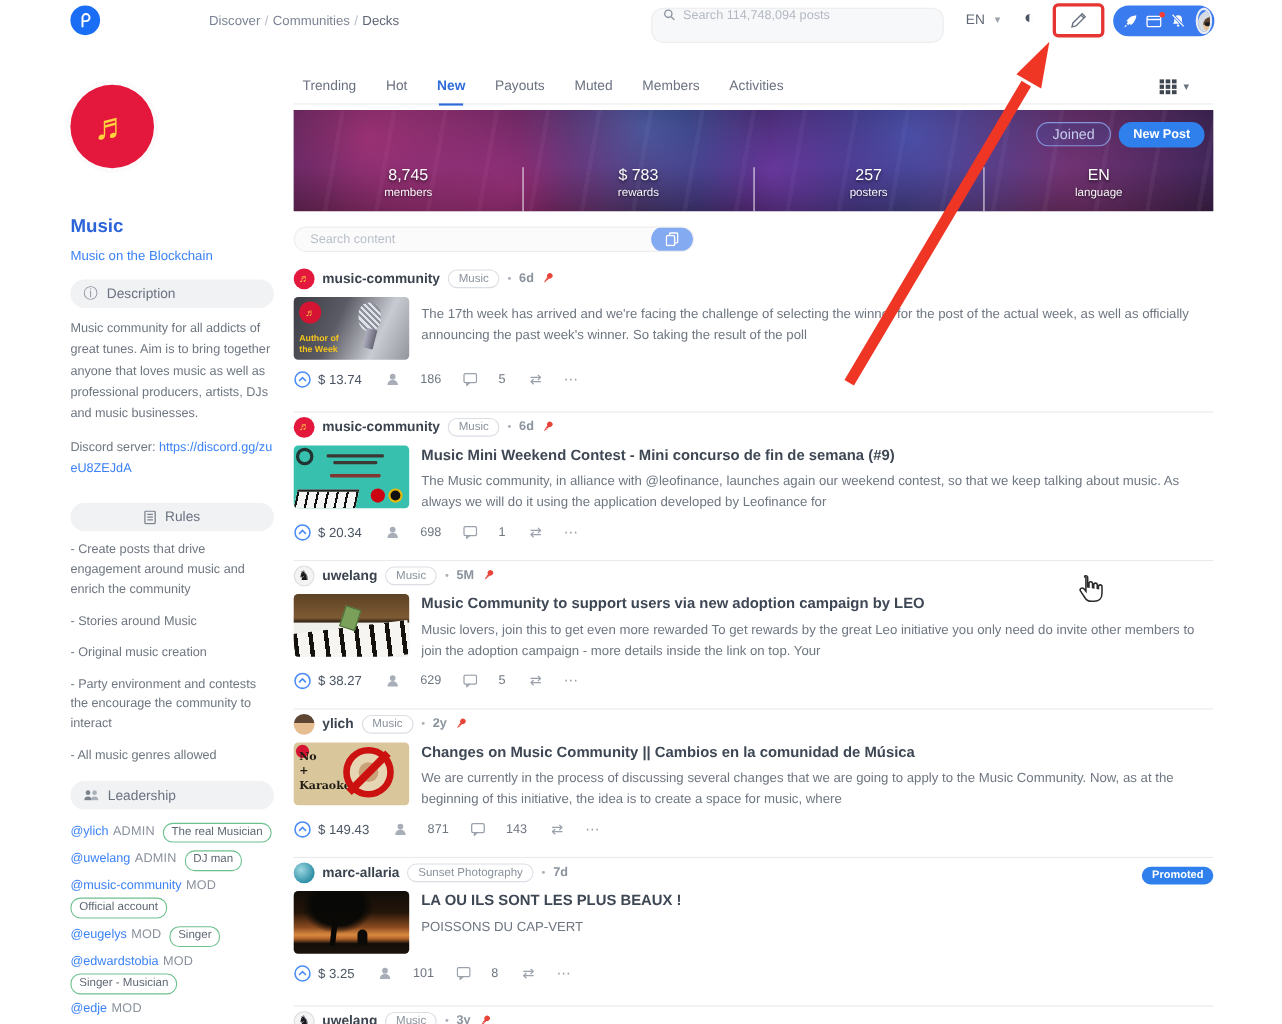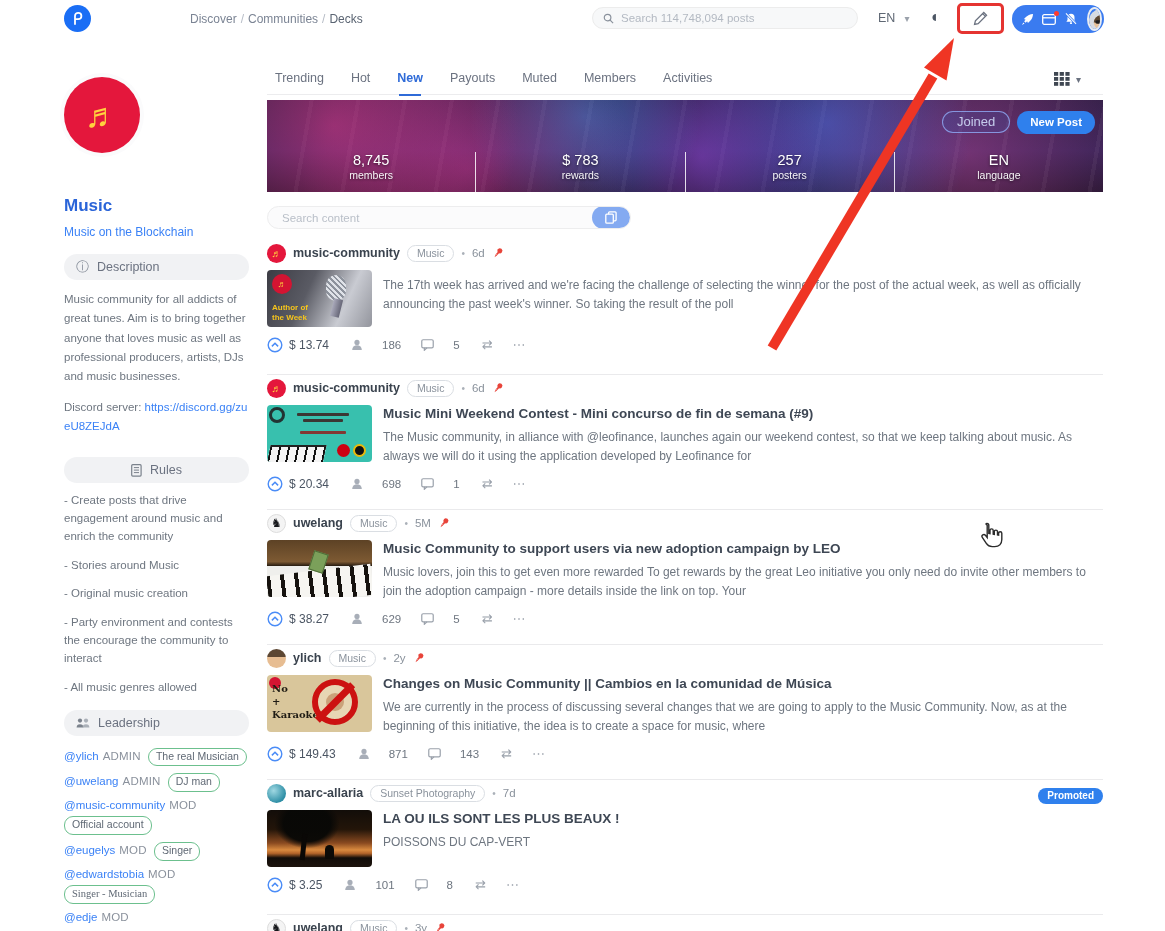--- a/index.html
+++ b/index.html
@@ -6,21 +6,21 @@
   html,body { width:1165px; height:931px; background:#fff; font-family:"Liberation Sans", sans-serif; overflow:hidden; }
   .page { position:relative; width:1165px; height:931px; background:#fff; }
 
   
   .navbar { position:absolute; top:0; left:0; width:1165px; height:38px; background:#fff; z-index:20; }
   .logo { position:absolute; left:64px; top:5px; width:27px; height:27px; border-radius:50%; background:#1a6ef5; display:flex; align-items:center; justify-content:center; }
   .crumbs { position:absolute; left:190px; top:12px; font-size:12px; color:#7b8494; }
   .crumb { cursor:pointer; }
   .crumb-sep { color:#b6bcc6; margin:0 4px; }
   .crumb:last-child { color:#5a6472; }
-  .nav-search { position:absolute; left:592px; top:7px; width:266px; height:22px; background:#f7f8f9; border:1px solid #ececec; border-radius:11px; display:flex; align-items:center; padding:0 10px; gap:7px; }
+  .nav-search { position:absolute; left:592px; top:7px; width:266px; height:32px; background:#f7f8f9; border:1px solid #ececec; border-radius:11px; display:flex; align-items:flex-start; padding:0 10px; gap:7px; }
   .nav-search input { border:none; outline:none; background:transparent; font-size:11.5px; color:#555; width:100%; font-family:"Liberation Sans", sans-serif; }
   .nav-search input::placeholder { color:#b3b9c2; }
   .lang { position:absolute; left:878px; top:11px; font-size:12.5px; color:#5f6874; display:flex; gap:9px; align-items:center; cursor:pointer; }
   .lang .caret { font-size:10px; color:#9aa1ab; }
   .brightness { position:absolute; left:931px; top:8px; font-size:16px; color:#4b5563; cursor:pointer; }
   .pencil-wrap { position:absolute; left:957px; top:3px; width:47px; height:31px; border:3px solid #e53431; border-radius:5px; display:flex; align-items:center; justify-content:center; }
   .user-pill { position:absolute; left:1012px; top:5px; width:92px; height:28px; border-radius:14px; background:#3a7bf0; display:flex; align-items:center; padding:0 2px 0 9px; gap:8px; }
   .pill-icon { position:relative; display:flex; align-items:center; cursor:pointer; }
   .badge-dot { position:absolute; top:-3px; right:-3px; width:5px; height:5px; border-radius:50%; background:#ff3b30; }
   .user-avatar { width:24px; height:24px; border-radius:50%; overflow:hidden; border:2px solid #e8ecf2; margin-left:1px; }
@@ -79,21 +79,21 @@
   .post:last-child { border-bottom:none; }
   .post-head { display:flex; align-items:center; gap:7px; height:20px; }
   .avatar-sm { width:19px; height:19px; border-radius:50%; display:flex; align-items:center; justify-content:center; flex:none; font-size:10px; cursor:pointer; }
   .av-red { background:#e4173c; color:#ffd23e; }
   .av-uwe { background:#f4f4f4; border:1px solid #ddd; color:#17181c; font-size:12px; }
   .av-ylich { background:linear-gradient(180deg,#5d4733 0 42%, #e7bd92 42%); }
   .av-marc { background:radial-gradient(circle at 35% 35%, #9fd8e2, #2f8fa6 70%); }
   .post-author { font-size:12.5px; font-weight:bold; color:#3a434e; cursor:pointer; }
   .comm-pill { border:1px solid #dadee3; border-radius:10px; padding:1px 9px 2px; font-size:10.5px; color:#8a929c; cursor:pointer; }
   .head-dot { color:#aab0b8; font-size:10px; }
-  .post-age { font-size:11.5px; color:#8a929c; cursor:pointer; }
+  .post-age { font-size:11.5px; color:#8a929c; cursor:pointer;font-weight:bold; }
   .pin { display:flex; cursor:pointer; }
   .promoted-pill { position:absolute; right:0; top:8px; background:#2f80ed; color:#fff; font-size:10px; font-weight:bold; border-radius:10px; padding:2px 9px 3px; cursor:pointer; }
   .post-body { display:flex; margin-top:7px; gap:11px; }
   .thumb { width:105px; height:57px; border-radius:4px; flex:none; position:relative; overflow:hidden; cursor:pointer; }
   .post-texts { flex:1; min-width:0; }
   .post-title { font-size:13.5px; font-weight:bold; color:#3e4754; line-height:17px; cursor:pointer; }
   .post-excerpt { margin-top:6px; font-size:12px; color:#6e7680; line-height:19px; max-height:39px; overflow:hidden; cursor:pointer; }
   .post-foot { display:flex; align-items:center; margin-top:9px; gap:6px; height:17px; }
   .foot-group { display:flex; align-items:flex-end; gap:19px; cursor:pointer; }
   .payout { font-size:12px; color:#4b5563; margin-right:16px; }
@@ -255,21 +255,21 @@
       <div class="lead-entry">
         <span class="lead-user">@music-community</span><span class="lead-role">MOD</span><br>
         <span class="lead-badge" style="margin-left:0;">Official account</span>
       </div>
       <div class="lead-entry">
         <span class="lead-user">@eugelys</span><span class="lead-role">MOD</span>
         <span class="lead-badge">Singer</span>
       </div>
       <div class="lead-entry">
         <span class="lead-user">@edwardstobia</span><span class="lead-role">MOD</span><br>
-        <span class="lead-badge" style="margin-left:0;font-family:Liberation Serif, serif;">Singer - Musician</span>
+        <span class="lead-badge" style="margin-left:0;">Singer - Musician</span>
       </div>
       <div class="lead-entry">
         <span class="lead-user">@edje</span><span class="lead-role">MOD</span>
       </div>
     </div>
   </div>
 
   <div class="tabs-row">
     <span class="tab">Trending</span>
     <span class="tab">Hot</span>

